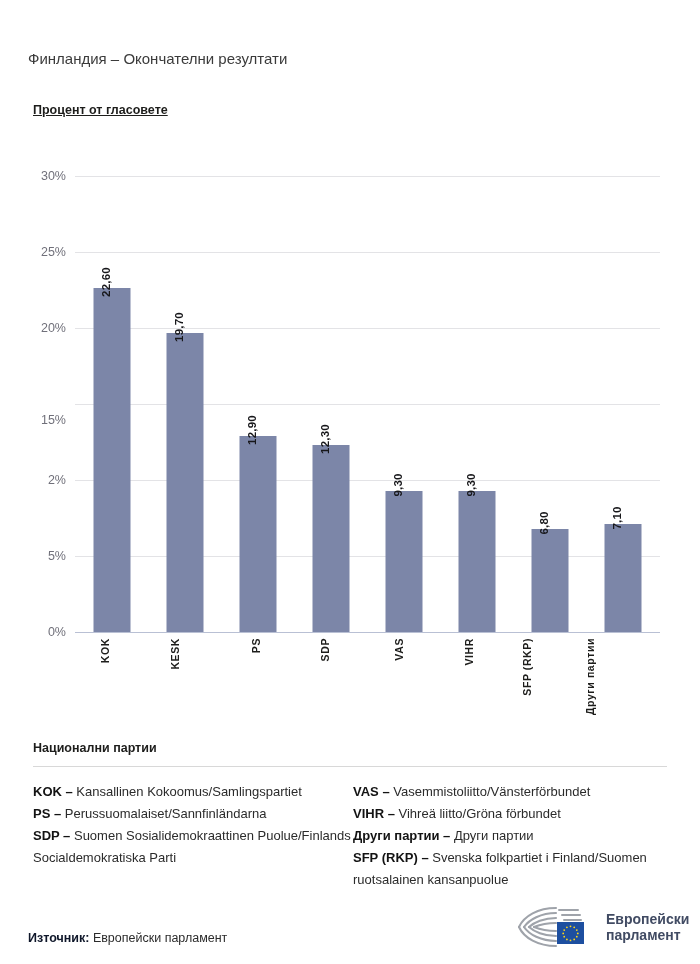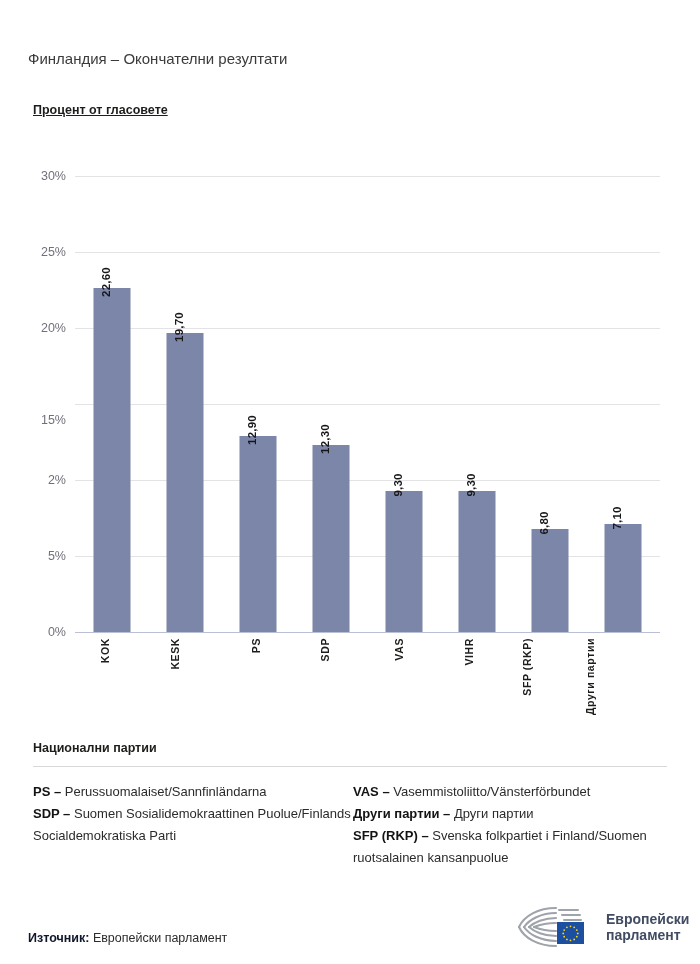--- a/index.html
+++ b/index.html
@@ -311,25 +311,27 @@
         <div class="xslot" style="left: 511.875px; width: 73.125px;">
           <div class="xlabel">Други партии</div>
         </div>
       </div>
   </div>
 
   <div class="legend-title">Национални партии</div>
   <div class="legend-rule"></div>
   <div class="legend-cols" id="legend-cols">
       <div class="legend-col">
+        <div class="legend-item"><b>KOK –</b><span> Kansallinen Kokoomus/Samlingspartiet</span></div>
         <div class="legend-item"><b>PS –</b><span> Perussuomalaiset/Sannfinländarna</span></div>
         <div class="legend-item"><b>SDP –</b><span> Suomen Sosialidemokraattinen Puolue/Finlands Socialdemokratiska Parti</span></div>
       </div>
       <div class="legend-col">
         <div class="legend-item"><b>VAS –</b><span> Vasemmistoliitto/Vänsterförbundet</span></div>
+        <div class="legend-item"><b>VIHR –</b><span> Vihreä liitto/Gröna förbundet</span></div>
         <div class="legend-item"><b>Други партии –</b><span> Други партии</span></div>
         <div class="legend-item"><b>SFP (RKP) –</b><span> Svenska folkpartiet i Finland/Suomen ruotsalainen kansanpuolue</span></div>
       </div>
     </div>
 
   <div class="source">
     <b>Източник:</b>
     <span>Европейски парламент</span>
   </div>
 

